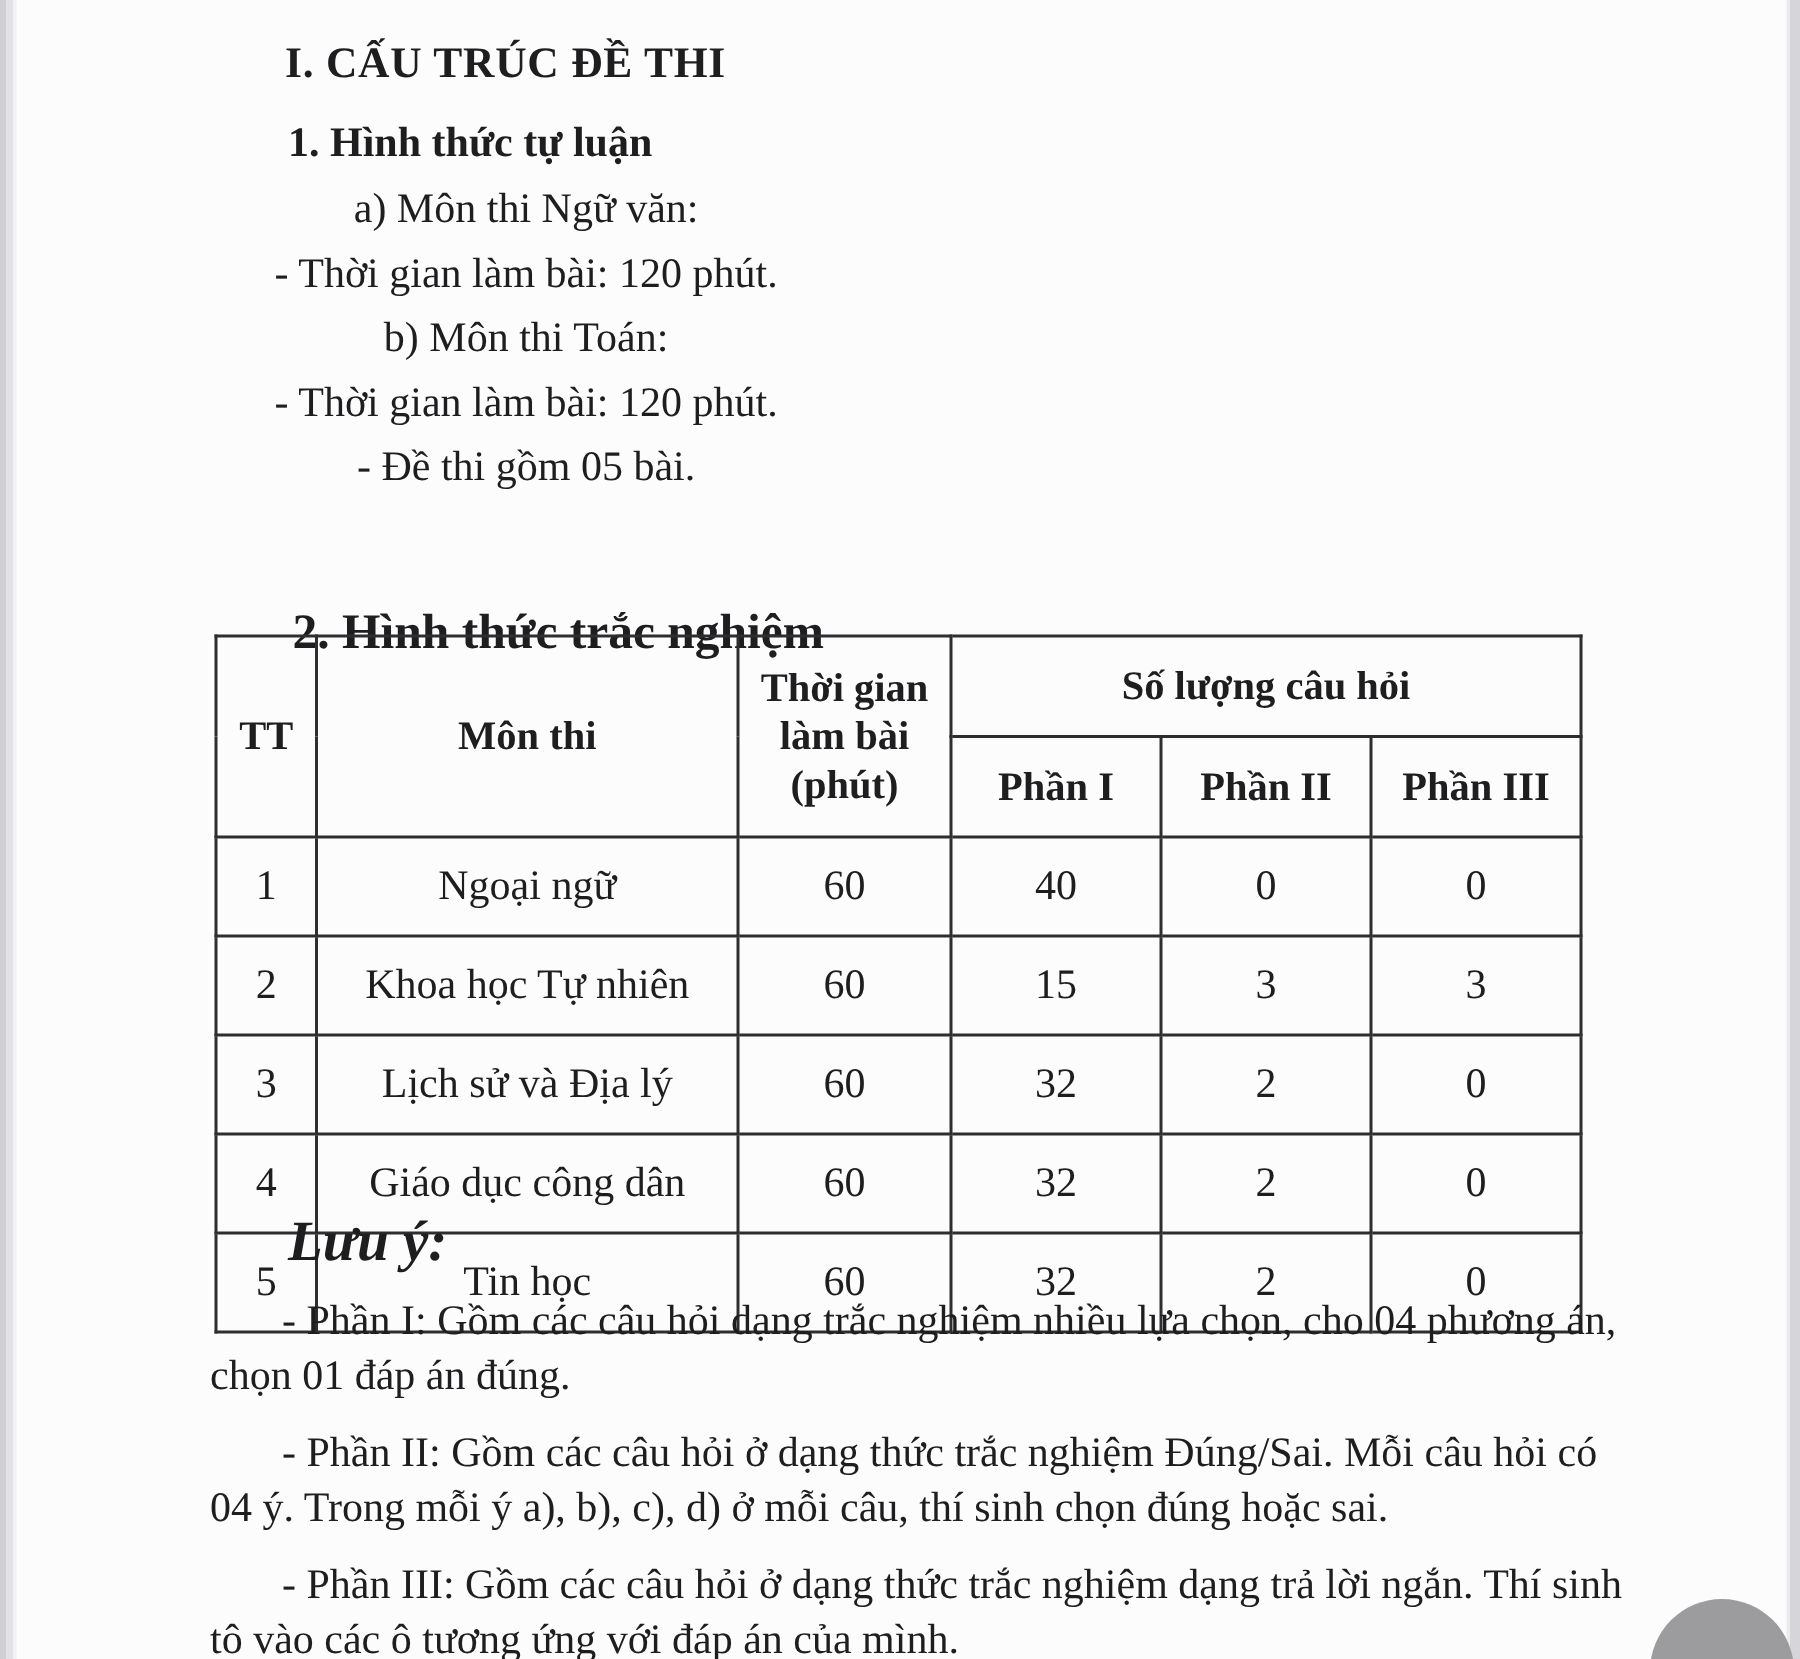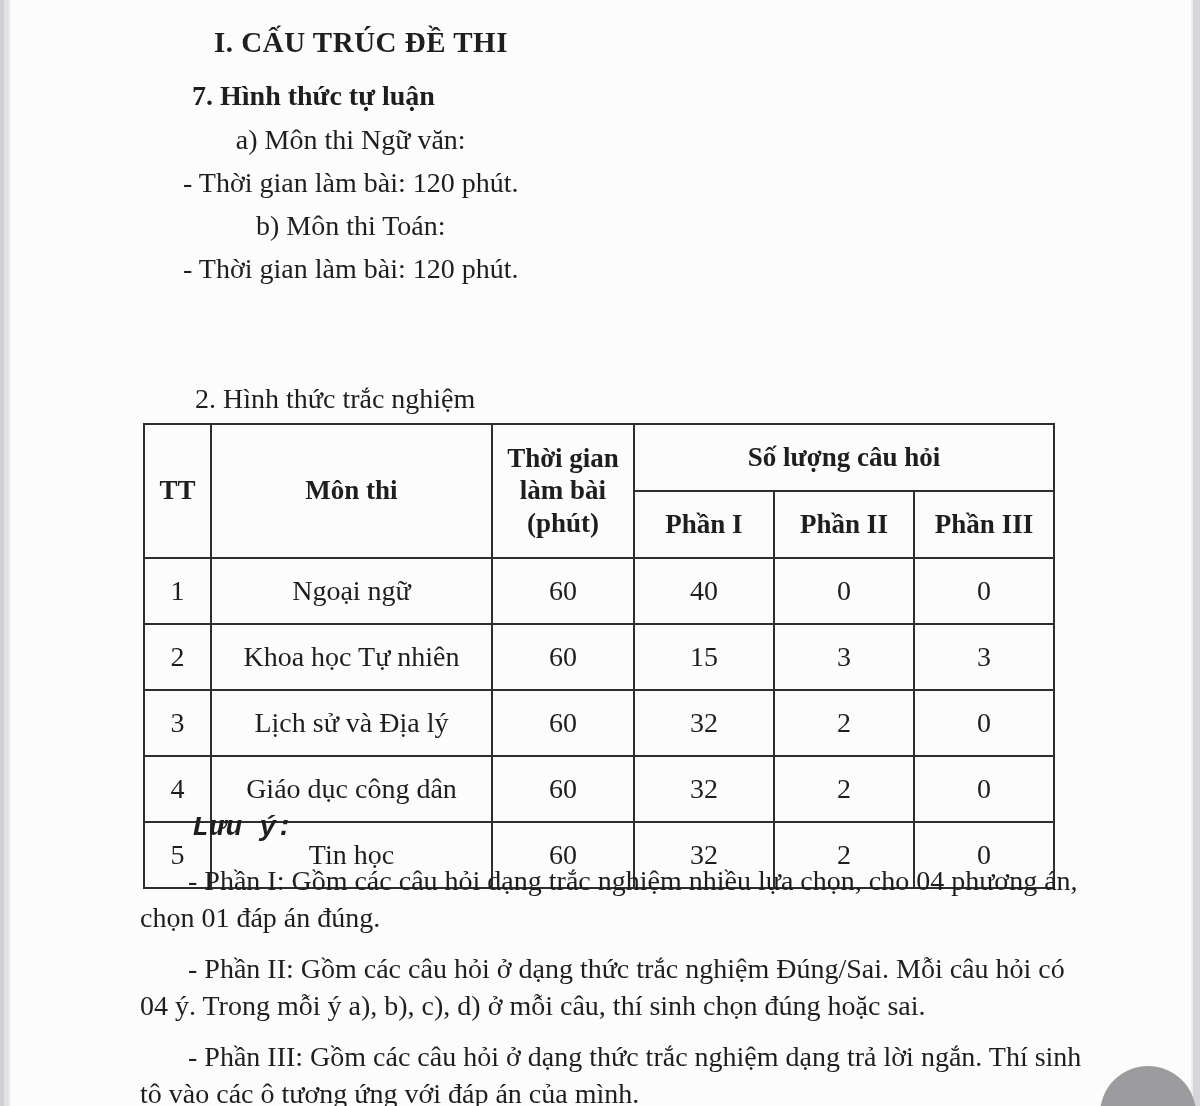--- a/index.html
+++ b/index.html
@@ -24,35 +24,34 @@
     width: 96px; height: 96px; border-radius: 50%;
     background: #9c9c9f;
   }
   .content {
     position: absolute; left: 140px; top: 0; width: 950px;
   }
   .doc-title {
     position: absolute; top: 26px; left: 50px;
     font-size: 29px; font-weight: bold; letter-spacing: 0.5px;
     white-space: nowrap;
-    margin-left: 24px;
   }
   .sec1-heading {
     position: absolute; top: 80px; left: 52px;
     font-size: 28px; font-weight: bold; white-space: nowrap;
   }
   .sec1-lines {
     position: absolute; top: 118px; left: 43px;
   }
   .sec1-lines p {
     font-size: 28px; line-height: 43px; white-space: nowrap; text-align: center;
   }
   .sec2-heading {
-    position: absolute; top: 383px; left: 55px;
-    font-size: 28px; font-weight: normal; white-space: nowrap;
+    position: absolute; top: 404px; left: 55px;
+    font-size: 33px; font-weight: bold; white-space: nowrap;
   }
   table.exam-table {
     position: absolute; top: 423px; left: 3px;
     border-collapse: collapse;
     table-layout: fixed;
     width: 910px;
   }
   table.exam-table th, table.exam-table td {
     border: 2px solid #2e2e30;
     text-align: center; vertical-align: middle;
@@ -68,49 +67,49 @@
   col.c-tt { width: 67px; }
   col.c-subject { width: 281px; }
   col.c-time { width: 142px; }
   col.c-p1 { width: 140px; }
   col.c-p2 { width: 140px; }
   col.c-p3 { width: 140px; }
   .notes {
     position: absolute; top: 808px; left: 0; width: 950px;
   }
   .notes-heading {
-    font-size: 28px; font-weight: bold; font-style: italic;
+    font-size: 38px; font-weight: bold; font-style: italic;
     padding-left: 52px;
     line-height: 40px;
-    font-family: Liberation Mono, monospace;
   }
   .notes p.note {
     font-size: 28px; line-height: 37px;
     text-indent: 48px;
     margin-top: 14px;
   }
 </style>
 </head>
 <body>
 
 <div class="edge-left"></div>
 <div class="edge-right"></div>
 <div class="corner-circle"></div>
 
 <div class="content">
 
   <div class="doc-title">I. CẤU TRÚC ĐỀ THI</div>
 
-  <div class="sec1-heading">7. Hình thức tự luận</div>
+  <div class="sec1-heading">1. Hình thức tự luận</div>
 
   <div class="sec1-lines">
     <p>a) Môn thi Ngữ văn:</p>
     <p>- Thời gian làm bài: 120 phút.</p>
     <p>b) Môn thi Toán:</p>
     <p>- Thời gian làm bài: 120 phút.</p>
+    <p>- Đề thi gồm 05 bài.</p>
   </div>
 
   <div class="sec2-heading">2. Hình thức trắc nghiệm</div>
 
   <table class="exam-table">
     <colgroup>
       <col class="c-tt">
         <col class="c-subject">
         <col class="c-time">
       <col class="c-p1">

